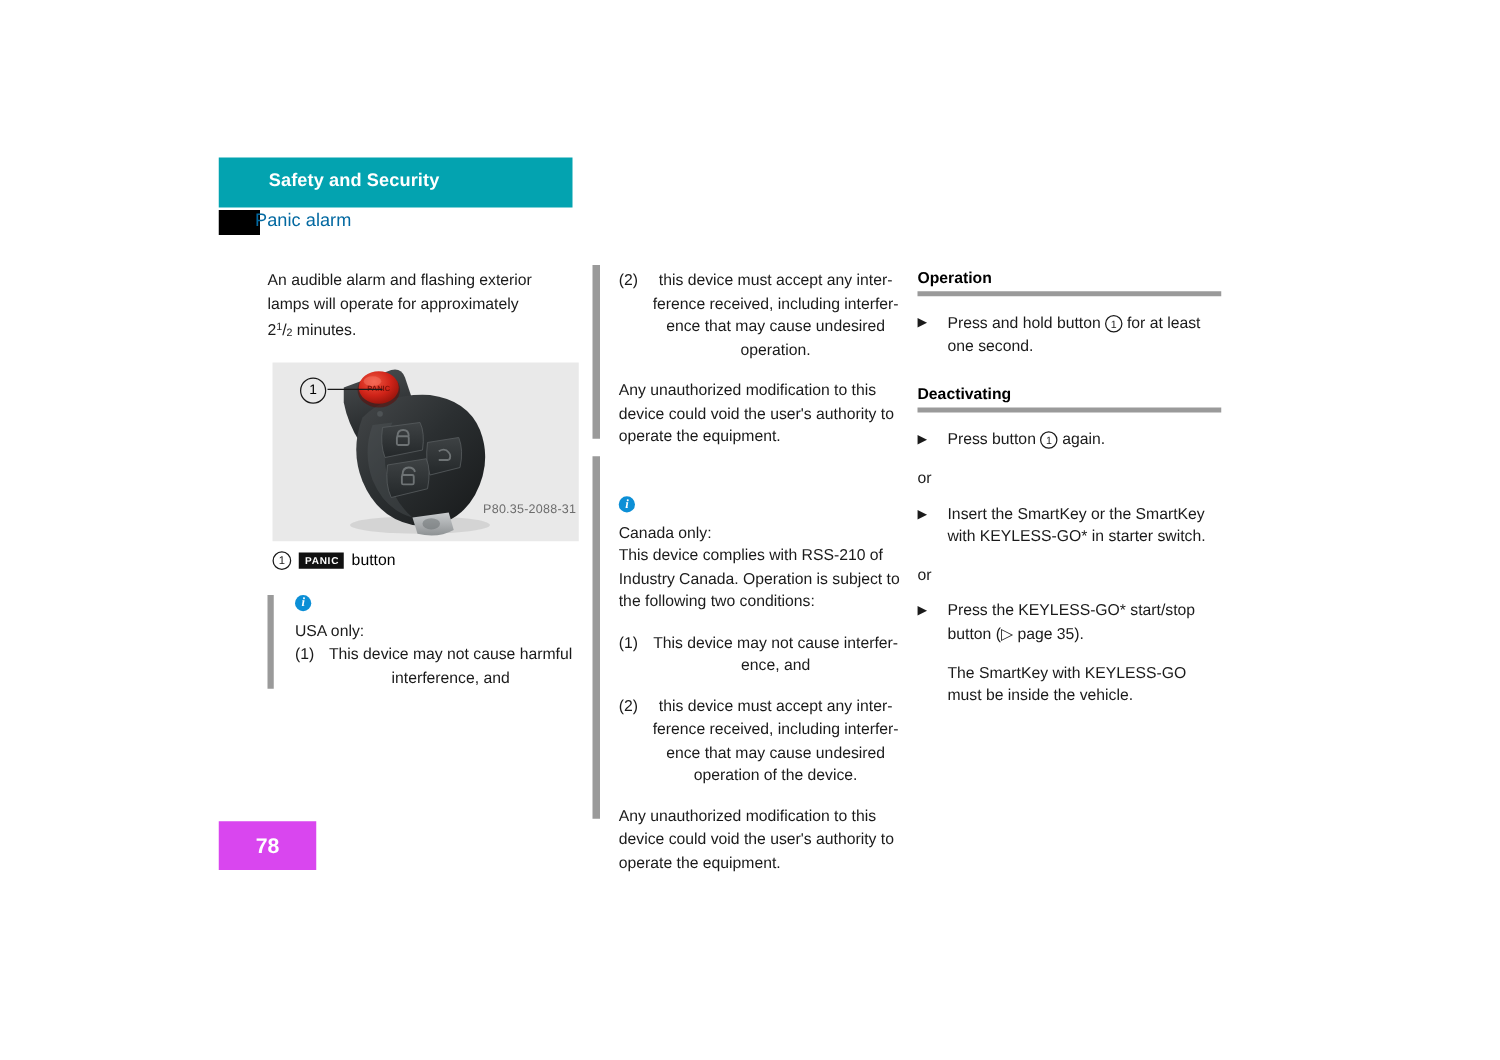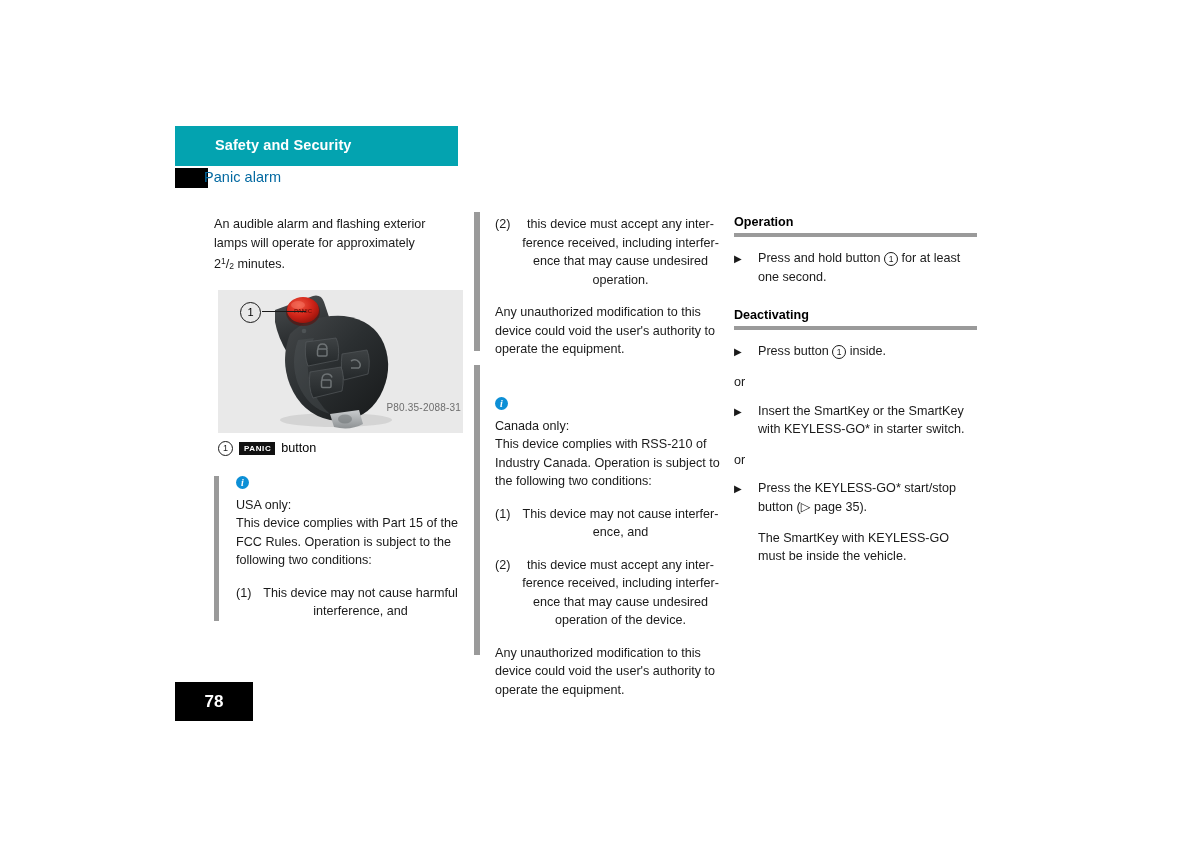--- a/index.html
+++ b/index.html
@@ -266,24 +266,24 @@
     line-height: 12px;
     text-align: center;
     color: #1a1a1a;
     vertical-align: 0px;
   }
 
   
   .page-number {
     position: absolute;
     left: 175px;
-    top: 682px;
+    top: 657px;
     width: 78px;
     height: 39px;
-    background: #000000;
+    background: #d946ef;
   }
   .page-number span {
     position: absolute;
     left: 0; right: 0;
     top: 10px;
     text-align: center;
     color: #ffffff;
     font-size: 17px;
     font-weight: bold;
   }
@@ -380,21 +380,20 @@
 
     <div class="legend">
       <span class="circ-num">1</span>
       <span class="panic-badge">PANIC</span>
       <span>button</span>
     </div>
 
     <div class="infobox">
       <div class="info-icon">i</div>
       <p class="para tight">USA only:</p>
-      <p class="para">This device complies with Part 15 of the FCC Rules. Operation is subject to the following two conditions:</p>
       <div class="cond">
         <span class="num">(1)</span>
         <span class="txt">This device may not cause harmful interference, and</span>
       </div>
     </div>
   </div>
 
   <div class="col2-rule r1"></div>
   <div class="col2-rule r2"></div>
 
@@ -433,21 +432,21 @@
     <div class="step">
       <span class="tri">▶</span>
       <span class="txt"><span>Press and hold button </span><span class="inline-circ">1</span><span> for at least one second.</span></span>
     </div>
 
     <div class="h-sub second">Deactivating</div>
     <div class="h-rule"></div>
 
     <div class="step">
       <span class="tri">▶</span>
-      <span class="txt"><span>Press button </span><span class="inline-circ">1</span><span> inside.</span></span>
+      <span class="txt"><span>Press button </span><span class="inline-circ">1</span><span> again.</span></span>
     </div>
 
     <p class="or">or</p>
 
     <div class="step">
       <span class="tri">▶</span>
       <span class="txt">Insert the SmartKey or the SmartKey with KEYLESS-GO* in starter switch.</span>
     </div>
 
     <p class="or">or</p>

